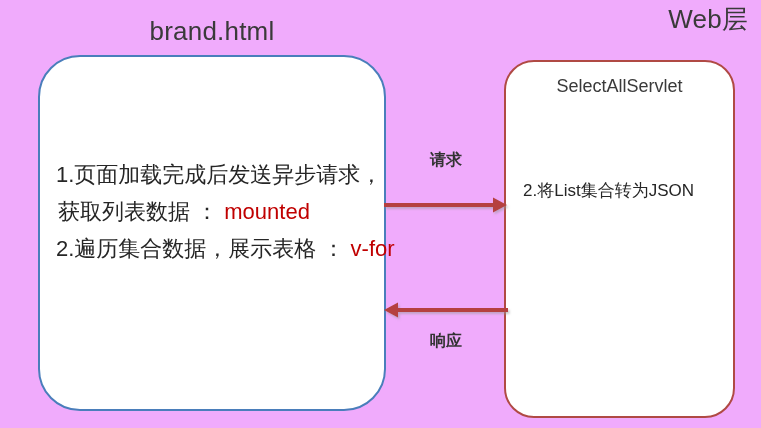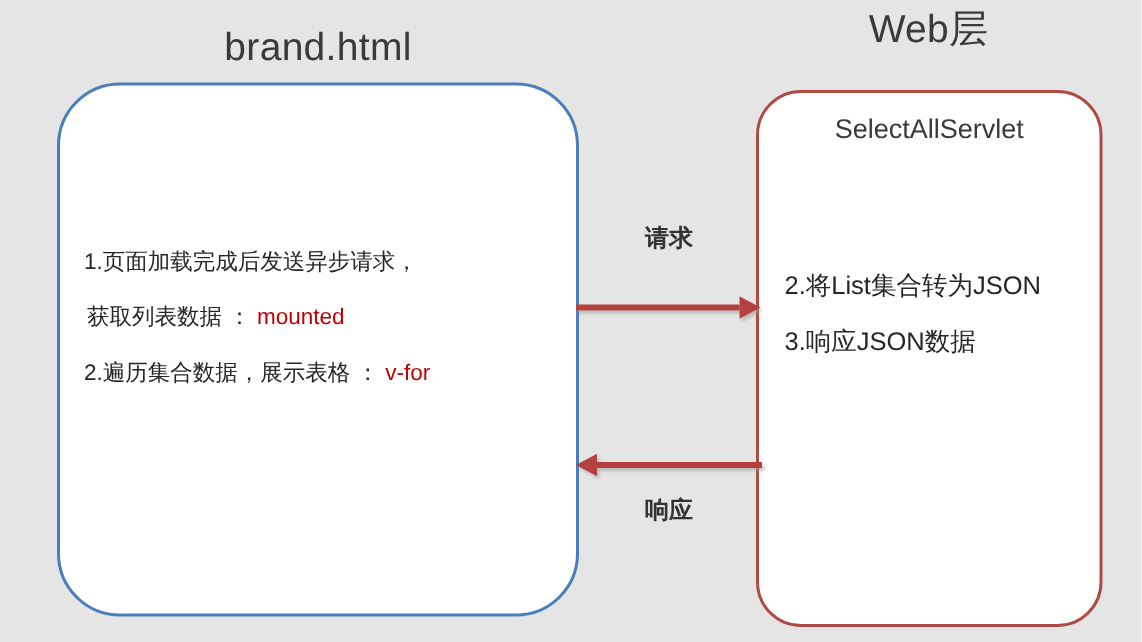--- a/index.html
+++ b/index.html
@@ -9,35 +9,35 @@
   }
   body {
     font-family: "Liberation Sans", "DejaVu Sans", sans-serif;
     color: #262626;
     -webkit-font-smoothing: antialiased;
   }
   #canvas {
     position: relative;
     width: 761px;
     height: 428px;
-    background: #e5e5e5;
+    background: #f0abfc;
     overflow: hidden;
   }
 
   
   .diagram-title {
     position: absolute;
     font-size: 26px;
     line-height: 1;
     color: #3a3a3a;
     white-space: nowrap;
     letter-spacing: 0.2px;
   }
   #title-left  { left: 0;   top: 18px;  width: 424px; text-align: center; }
-  #title-right { left: 490px; top: 6px; width: 258px; text-align: center; }
+  #title-right { left: 490px; top: 6px; width: 258px; text-align: right; }
 
   
   .node-box {
     position: absolute;
     box-sizing: border-box;
     background: #ffffff;
   }
   #client-box {
     left: 38px;
     top: 55px;
@@ -67,21 +67,21 @@
     color: #3a3a3a;
     white-space: nowrap;
   }
 
   
   #client-lines {
     position: absolute;
     left: 56px;
     top: 156px;
     width: 340px;
-    font-size: 15px;
+    font-size: 22px;
     line-height: 37px;
     color: #262626;
   }
   #client-lines .line { white-space: nowrap; }
   #client-lines .line.indent { padding-left: 2px; }
   .kw {
     color: #c00000;
     font-family: "Liberation Sans", "DejaVu Sans", sans-serif;
     margin-top: 20px;
   }
@@ -144,21 +144,20 @@
       <span class="kw">v-for</span>
     </div>
   </div>
 
   <div id="server-box" class="node-box"></div>
 
   <div id="server-heading">SelectAllServlet</div>
 
   <div id="server-lines">
     <div class="line">2.将List集合转为JSON</div>
-    <div class="line">3.响应JSON数据</div>
   </div>
 
   <svg id="arrow-request" class="arrow-svg" viewBox="0 0 126 26">
     <defs>
       <filter id="shadowR" x="-20%" y="-60%" width="150%" height="260%">
         <feDropShadow dx="1.5" dy="2" stdDeviation="1.2" flood-color="#9a9a9a" flood-opacity="0.55"></feDropShadow>
       </filter>
     </defs>
     <g filter="url(#shadowR)">
       <line x1="1" y1="13" x2="110" y2="13" stroke="#b5413f" stroke-width="4"></line>

